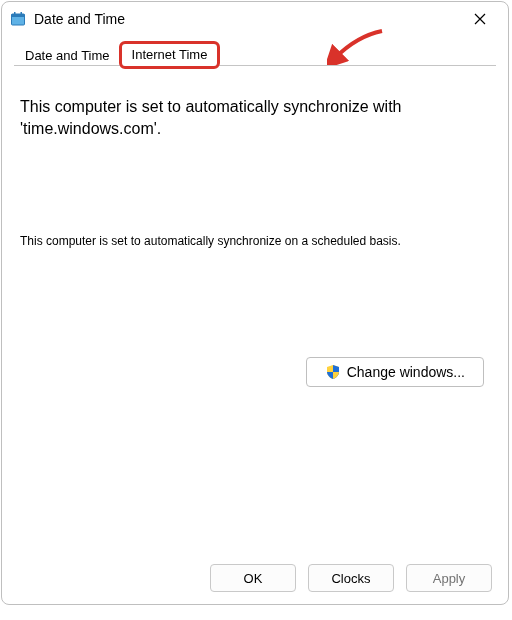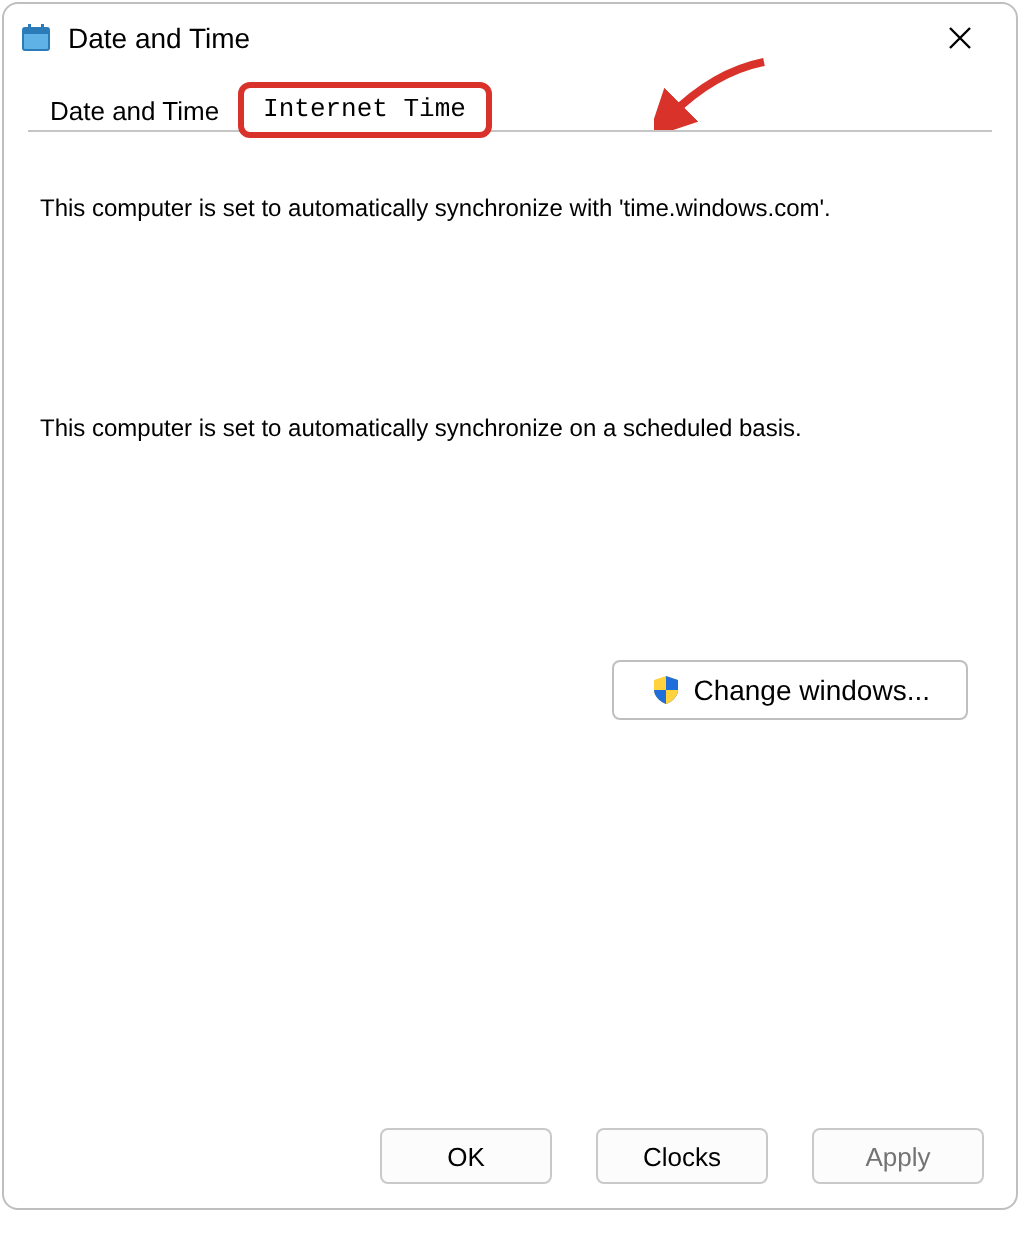--- a/index.html
+++ b/index.html
@@ -3,30 +3,30 @@
 <meta charset="utf-8">
 <style>
   html,body{margin:0;padding:0;width:512px;height:620px;background:#fff;font-family:"Segoe UI",Tahoma,sans-serif;font-size:13px;color:#000;overflow:hidden;}
   .window{width:508px;height:604px;border:1px solid #bfbfbf;border-radius:8px;margin:1px;box-sizing:border-box;display:flex;flex-direction:column;position:relative;}
   .titlebar{height:34px;display:flex;align-items:center;padding:0 8px;}
   .titlebar .title-icon{width:16px;height:16px;margin-right:8px;display:inline-flex;align-items:center;justify-content:center;}
   .titlebar .title{flex:1;font-size:14px;}
   .close-btn{width:40px;height:30px;display:flex;align-items:center;justify-content:center;border-radius:4px;cursor:pointer;}
   .tabs{display:flex;align-items:flex-end;padding:0 12px;margin-top:6px;height:24px;position:relative;}
   .tab{padding:3px 10px 4px 10px;font-size:13px;border:1px solid transparent;border-bottom:none;border-top-left-radius:3px;border-top-right-radius:3px;position:relative;top:1px;background:transparent;cursor:pointer;white-space:nowrap;}
-  .tab.selected{border:1px solid #c5c5c5;border-bottom:1px solid #fff;background:#fff;z-index:2;font-family:Liberation Mono, monospace;}
+  .tab.selected{border:1px solid #c5c5c5;border-bottom:1px solid #fff;background:#fff;z-index:2;}
   .tab.highlighted{outline:3px solid #d9322a;outline-offset:-1px;border-radius:4px;}
   .tab-underline{position:absolute;left:12px;right:12px;bottom:0;height:1px;background:#c5c5c5;z-index:1;}
   .pane{flex:1;padding:30px 18px 12px 18px;display:flex;flex-direction:column;}
-  .msg{font-size:12px;line-height:1.35;margin-bottom:8px;}
+  .msg{font-size:16px;line-height:1.35;margin-bottom:8px;}
   .msg2{font-size:12px;line-height:1.35;margin-top:86px;}
   .change-row{display:flex;justify-content:flex-end;margin-top:108px;padding-right:6px;}
   .change-btn{display:flex;align-items:center;gap:6px;padding:6px 18px;border:1px solid #bfbfbf;border-radius:4px;background:#fff;font-size:14px;cursor:pointer;}
   .shield-icon{width:16px;height:16px;}
-  .footer{display:flex;justify-content:flex-end;gap:22px;padding:12px 16px;}
+  .footer{display:flex;justify-content:flex-end;gap:12px;padding:12px 16px;}
   .footer .btn{width:84px;height:26px;border:1px solid #c9c9c9;border-radius:4px;background:#fcfcfc;font-size:13px;cursor:pointer;display:flex;align-items:center;justify-content:center;}
   .footer .btn.disabled{color:#737373;cursor:default;}
   .arrow-annot{position:absolute;left:325px;top:24px;pointer-events:none;}
 </style>
 </head>
 <body>
 
 <div class="window">
 
   <div class="titlebar">

